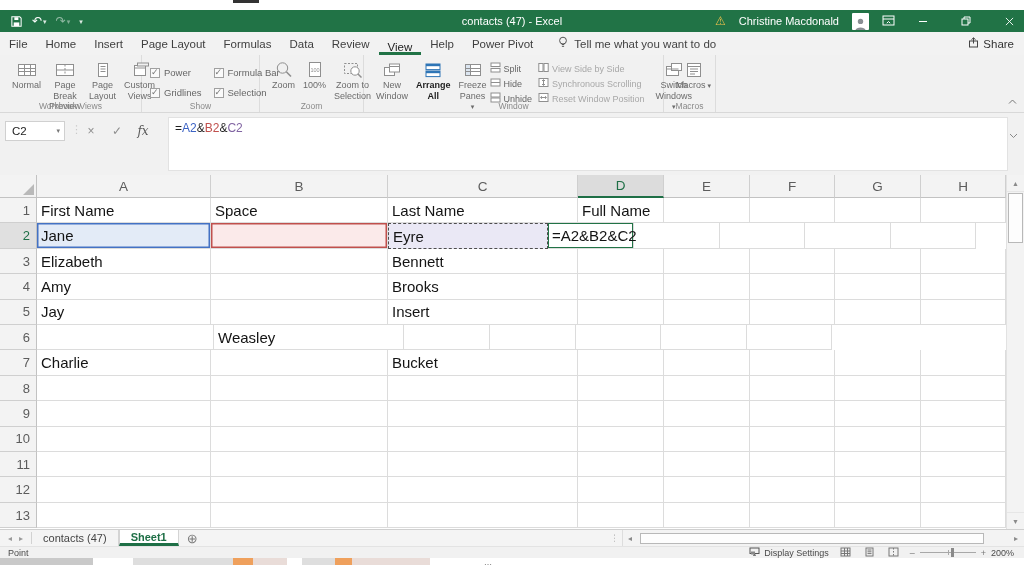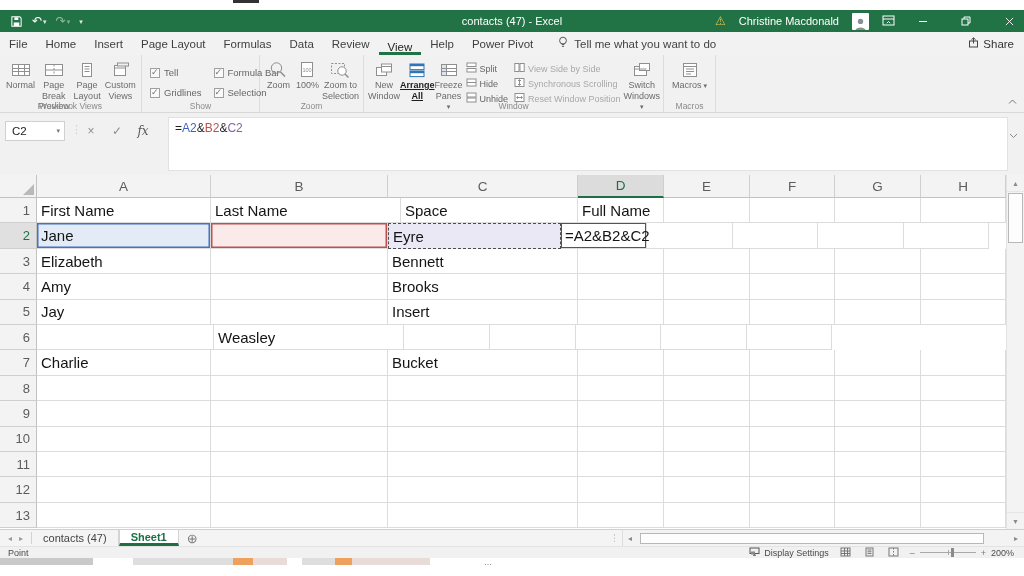--- a/index.html
+++ b/index.html
@@ -27,24 +27,24 @@
   .mtab{display:flex;align-items:center;padding:0 9px;white-space:nowrap;box-sizing:border-box;}
   .mtab.active{color:#1e1e1e;border-bottom:3px solid #217346;padding-top:10px;}
   .tellme{display:flex;align-items:center;gap:6px;margin-left:16px;color:#444;white-space:nowrap;}
   .sharebtn{margin-left:auto;margin-right:10px;display:flex;align-items:center;gap:4px;color:#333;}
   
   .ribbon{position:absolute;left:0;top:55px;width:1024px;height:58px;background:#f1f1f1;border-bottom:1px solid #d8d8d8;box-sizing:border-box;}
   #ribbon-groups{display:flex;height:100%;align-items:stretch;}
   .rgroup{position:relative;border-right:1px solid #dcdcdc;display:flex;align-items:flex-start;
           padding:3px 4px 12px 4px;box-sizing:border-box;}
   .glabel{position:absolute;bottom:1px;left:0;right:0;text-align:center;font-size:8.5px;color:#8a8a8a;white-space:nowrap;}
-  .rbtn{display:flex;flex-direction:column;align-items:center;width:46px;padding:1px 0;}
+  .rbtn{display:flex;flex-direction:column;align-items:center;width:46px;padding:1px 0;margin-left:8px;}
   .rbtn .ric{height:21px;display:flex;align-items:center;justify-content:center;}
   .rbtn .rlb{font-size:9px;line-height:1.18;color:#6b6b6b;text-align:center;}
-  .rbtn.em .rlb{color:#1d1d1d;font-weight:bold;text-decoration:underline;}
+  .rbtn.em .rlb{color:#1d1d1d;font-weight:bold;}
   .drop{font-size:7px;color:#6b6b6b;}
   .chkgrid{display:grid;grid-template-columns:auto auto;gap:9px 12px;margin:9px 4px 0 4px;}
   .chk{display:flex;align-items:center;gap:4px;font-size:9.5px;color:#666;white-space:nowrap;}
   .cbx{width:10px;height:10px;border:1px solid #a0a0a0;background:#fafafa;position:relative;display:inline-block;box-sizing:border-box;}
   .cbx.on:after{content:"\2713";position:absolute;left:0px;top:-2px;font-size:9px;color:#777;}
   .scol{display:flex;flex-direction:column;justify-content:flex-start;margin:3px 3px 0 3px;}
   .sbtn{display:flex;align-items:center;gap:3px;font-size:9px;color:#666;height:15px;white-space:nowrap;}
   .sbtn.dis{color:#a8a8a8;}
   .collapse{position:absolute;right:7px;bottom:3px;}
   
@@ -247,21 +247,21 @@
               </svg>
             </div>
             <div class="rlb">Custom Views</div>
           </div>
           <div class="glabel">Workbook Views</div>
         </div>
         <div class="rgroup" style="width: 118px;">
           <div class="chkgrid">
             <label class="chk">
               <span class="cbx on"></span>
-              <span>Tell</span>
+              <span>Power</span>
             </label>
             <label class="chk">
               <span class="cbx on"></span>
               <span>Formula Bar</span>
             </label>
             <label class="chk">
               <span class="cbx on"></span>
               <span>Gridlines</span>
             </label>
             <label class="chk">
@@ -442,33 +442,33 @@
         <div class="colhdr" style="width: 190px;">C</div>
         <div class="colhdr ch-active" style="width: 86px;">D</div>
         <div class="colhdr" style="width: 86px;">E</div>
         <div class="colhdr" style="width: 85px;">F</div>
         <div class="colhdr" style="width: 86px;">G</div>
         <div class="colhdr" style="width: 85px;">H</div>
       </div>
       <div class="drow">
         <div class="rowhdr">1</div>
         <div class="cell" style="width: 174px;">First Name</div>
+        <div class="cell" style="width: 177px;">Space</div>
         <div class="cell" style="width: 190px;">Last Name</div>
-        <div class="cell" style="width: 177px;">Space</div>
         <div class="cell" style="width: 86px;">Full Name</div>
         <div class="cell" style="width: 86px;"></div>
         <div class="cell" style="width: 85px;"></div>
         <div class="cell" style="width: 86px;"></div>
         <div class="cell" style="width: 85px;"></div>
       </div>
       <div class="drow">
         <div class="rowhdr rh-active">2</div>
         <div class="cell ref-blue" style="width: 174px;">Jane</div>
         <div class="cell ref-red" style="width: 177px;"></div>
-        <div class="cell ref-purple" style="width: 173px; text-align: center;">Eyre</div>
+        <div class="cell ref-purple" style="width: 160px; text-align: center;">Eyre</div>
         <div class="cell editing" style="width: 86px;">=A2&amp;B2&amp;C2</div>
         <div class="cell" style="width: 86px;"></div>
         <div class="cell" style="width: 85px;"></div>
         <div class="cell" style="width: 86px;"></div>
         <div class="cell" style="width: 85px;"></div>
       </div>
       <div class="drow">
         <div class="rowhdr">3</div>
         <div class="cell" style="width: 174px;">Elizabeth</div>
         <div class="cell" style="width: 177px;"></div>

